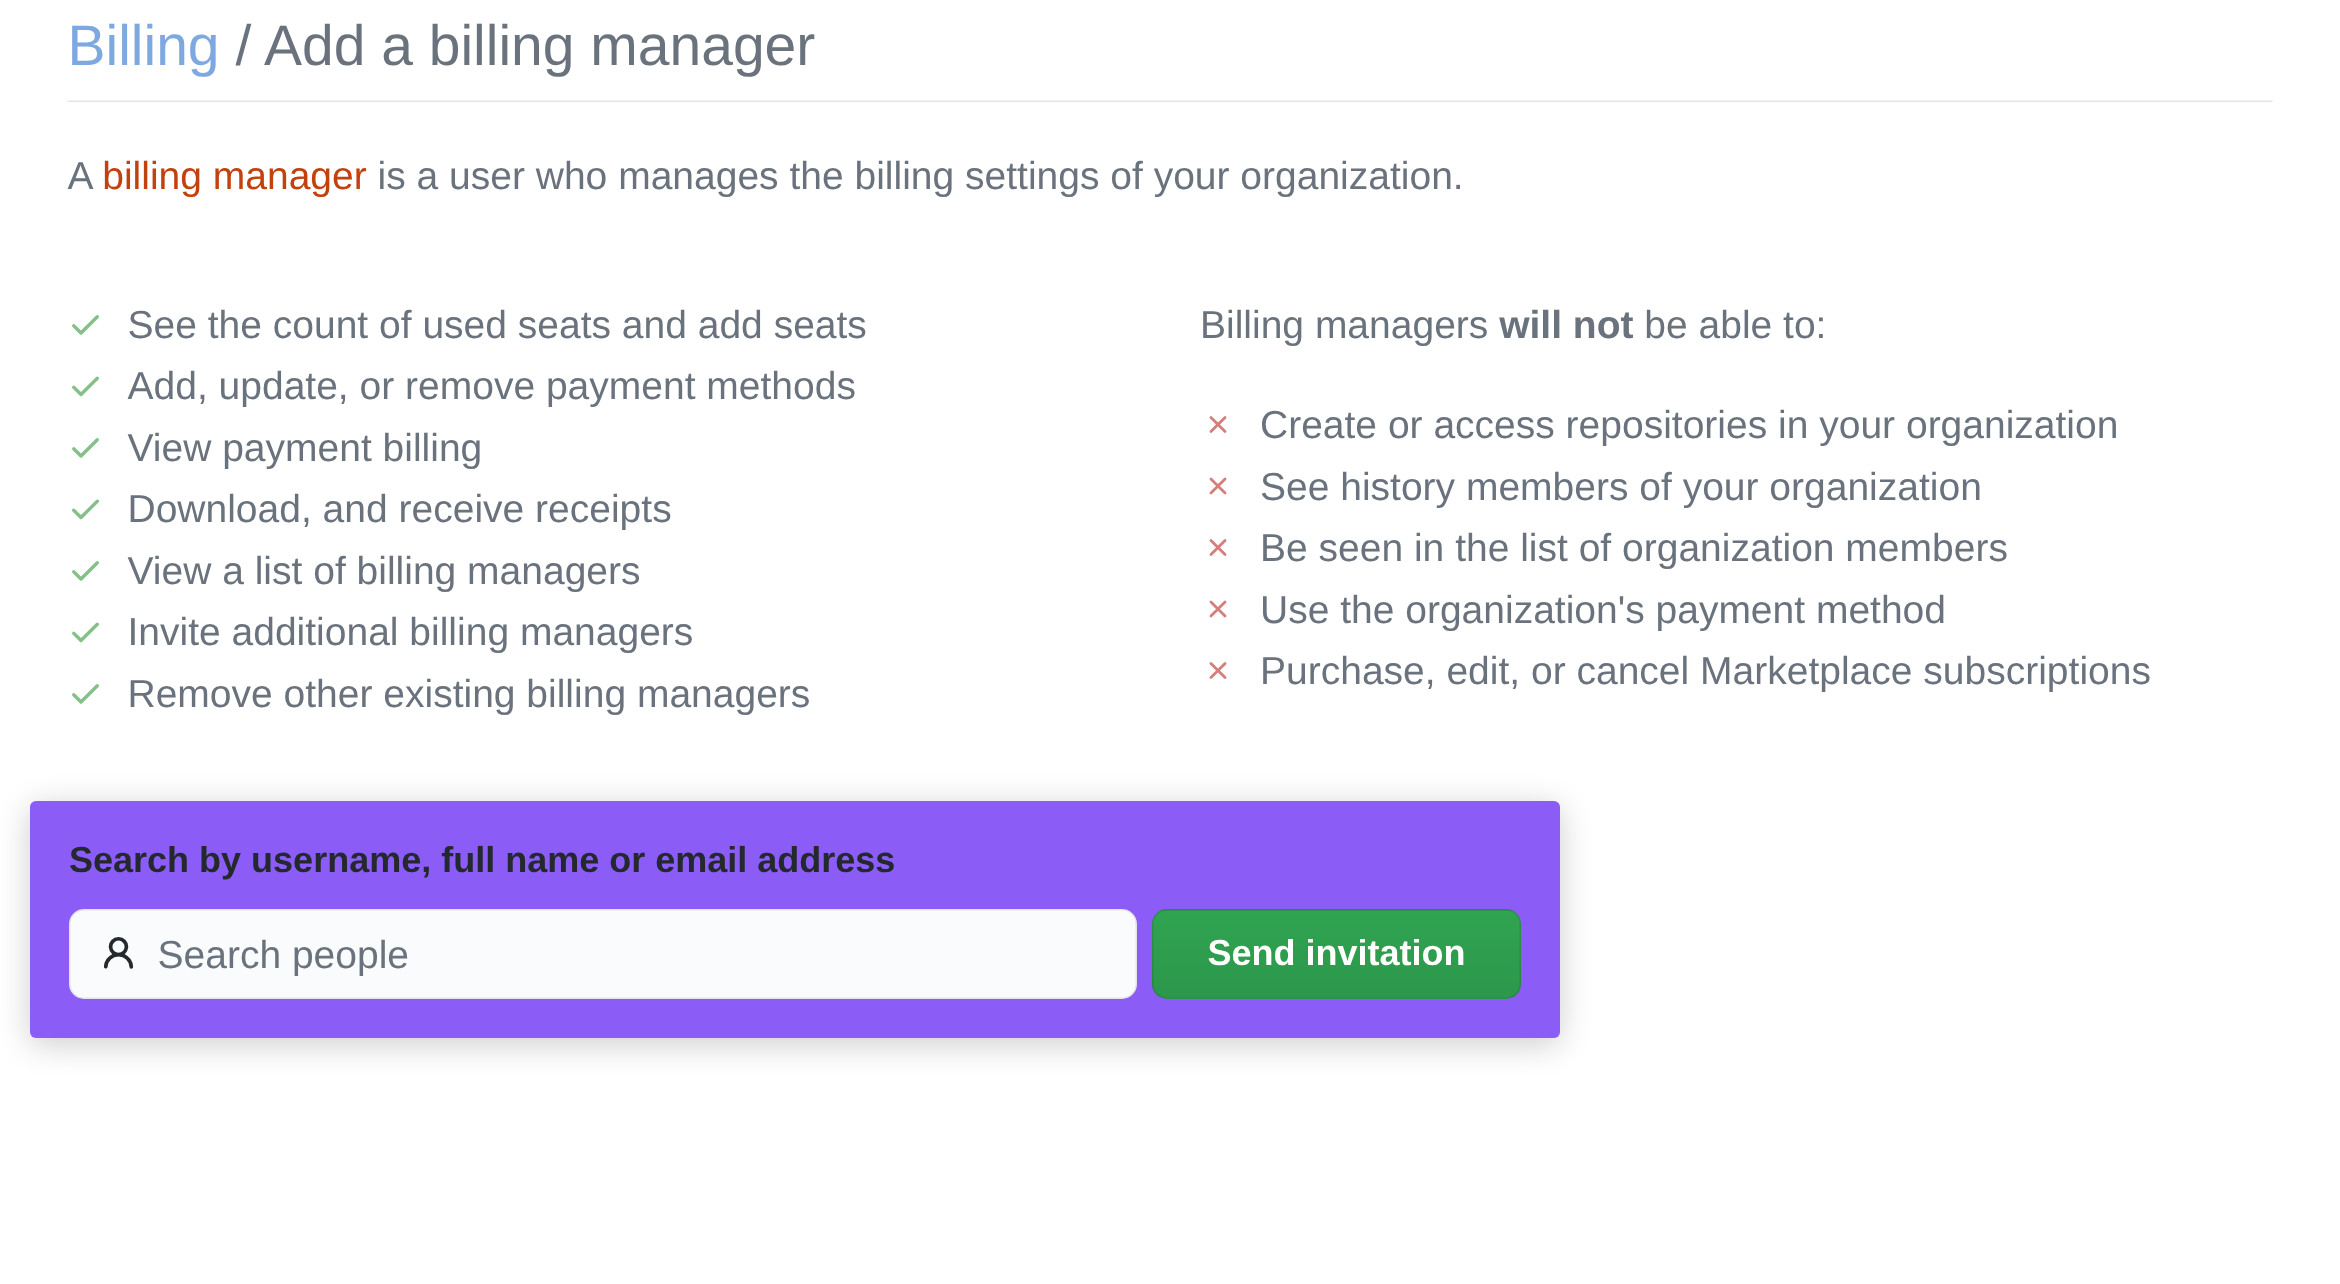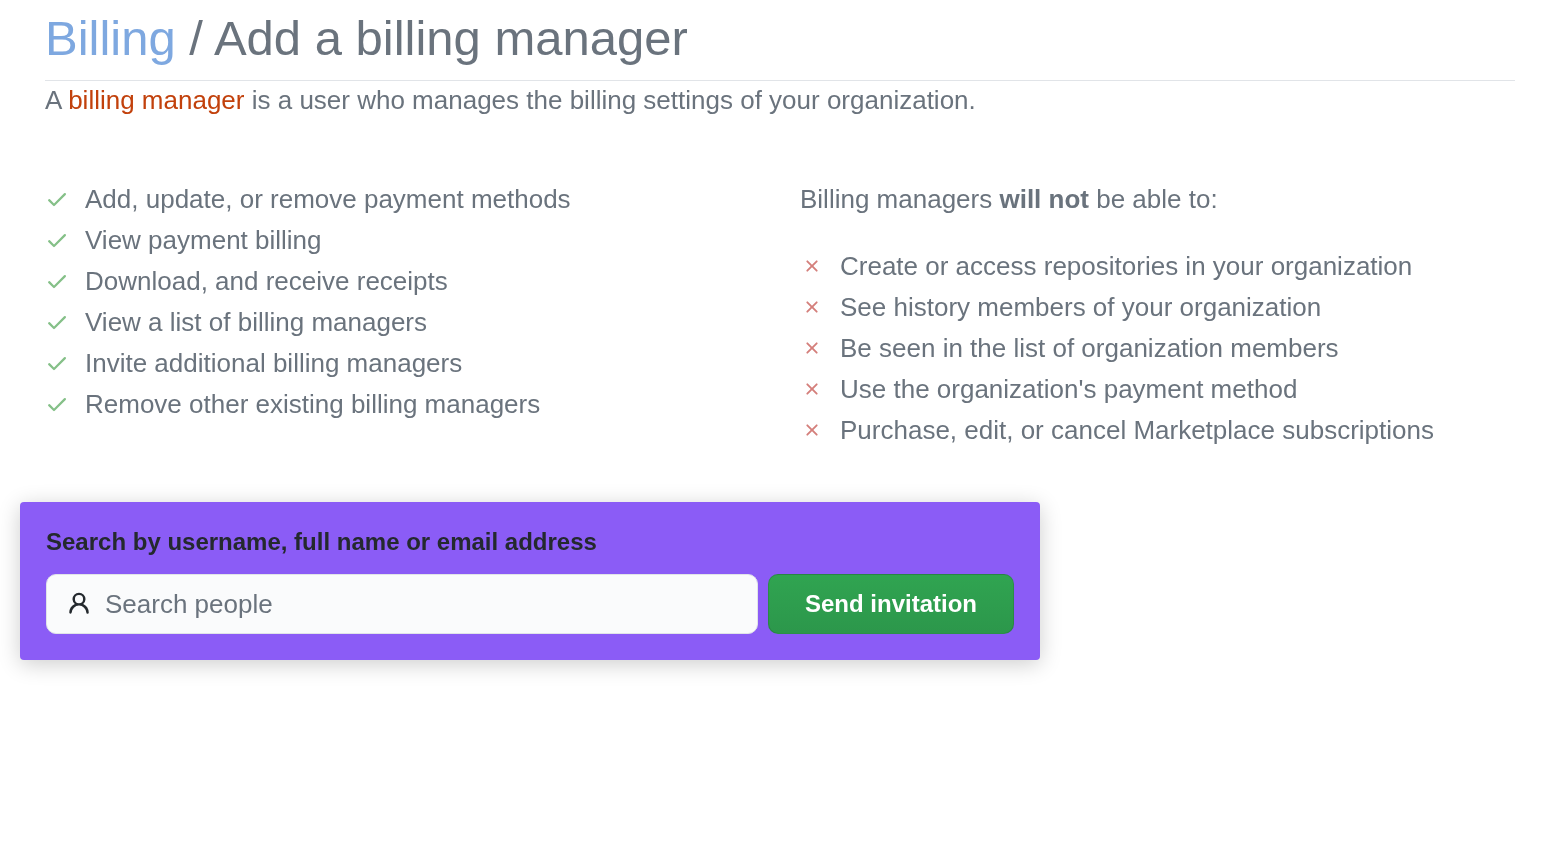--- a/index.html
+++ b/index.html
@@ -7,25 +7,26 @@
       margin: 0;
       padding: 0;
     }
     body {
       font-family: -apple-system, BlinkMacSystemFont, "Segoe UI", Helvetica, Arial, sans-serif;
       color: #24292e;
       padding: 10px 45px 40px 45px;
       background: #ffffff;
     }
     .header {
-      font-size: 49px;
+      font-size: 38px;
       font-weight: 400;
       color: #6a737d;
       padding-bottom: 14px;
       border-bottom: 1px solid #e1e4e8;
+      margin-bottom: 30px;
     }
     .header a {
       color: #7ea8e0;
       text-decoration: none;
       font-weight: 400;
     }
     .intro {
       font-size: 26px;
       color: #6a737d;
       margin-bottom: 60px;
@@ -150,20 +151,28 @@
   <a href="#">Billing</a><span> / </span><span>Add a billing manager</span>
 </div>
 
 <p class="intro">
   <span>A </span><strong>billing manager</strong><span> is a user who manages the billing settings of your organization.</span>
 </p>
 
 <div class="columns">
   <div class="column">
     <ul class="ability-list" id="will-list">
+        <li>
+          <span class="icon check-icon">
+            <svg viewBox="0 0 16 16" width="24" height="24">
+              <path d="M13.78 4.22a.75.75 0 0 1 0 1.06l-7.25 7.25a.75.75 0 0 1-1.06 0L2.22 9.28a.751.751 0 0 1 1.06-1.06L6 10.94l6.72-6.72a.75.75 0 0 1 1.06 0Z"></path>
+            </svg>
+          </span>
+          <span>See the count of used seats and add seats</span>
+        </li>
         <li>
           <span class="icon check-icon">
             <svg viewBox="0 0 16 16" width="24" height="24">
               <path d="M13.78 4.22a.75.75 0 0 1 0 1.06l-7.25 7.25a.75.75 0 0 1-1.06 0L2.22 9.28a.751.751 0 0 1 1.06-1.06L6 10.94l6.72-6.72a.75.75 0 0 1 1.06 0Z"></path>
             </svg>
           </span>
           <span>Add, update, or remove payment methods</span>
         </li>
         <li>
           <span class="icon check-icon">

